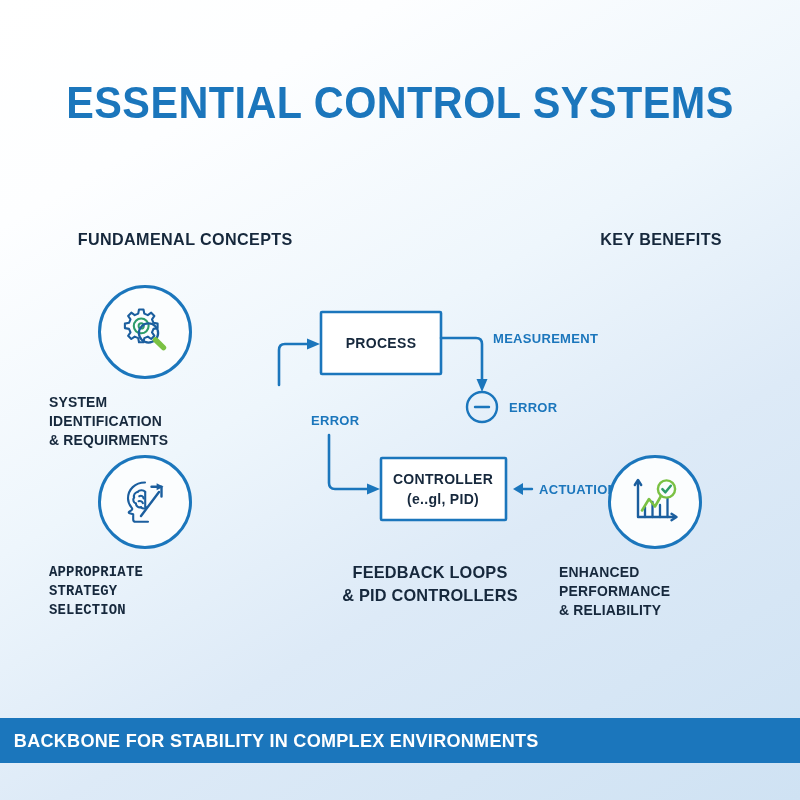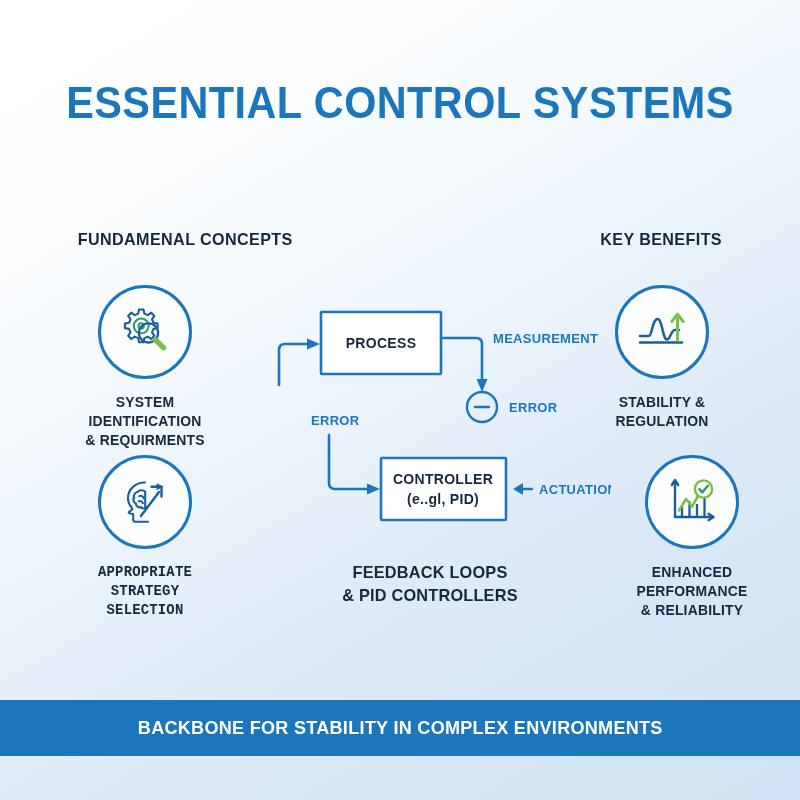--- a/index.html
+++ b/index.html
@@ -54,26 +54,26 @@
     white-space: nowrap;
     transform: scaleX(0.95);
   }
   #header-left  { top: 230px; left: 72px; }
   #header-right { top: 230px; left: 597px; }
 
   
   .card {
     position: absolute;
     width: 200px;
-    text-align: center;
+    text-align: left;
   }
   #card-0 { top: 285px; left: 45px; }
   #card-1 { top: 455px; left: 45px; font-family: Liberation Mono, monospace; }
   #card-2 { top: 285px; left: 562px; }
-  #card-3 { top: 455px; left: 592px; }
+  #card-3 { top: 455px; left: 555px; }
 
   .icon-circle {
     width: 94px;
     height: 94px;
     margin: 0 auto;
     border-radius: 50%;
     border: 3px solid #1b76bc;
     background: #fbfdfe;
     display: flex;
     align-items: center;
@@ -127,28 +127,27 @@
     font-weight: bold;
     line-height: 1.35;
     color: #16283c;
     letter-spacing: 0.2px;
     transform: scaleX(0.96);
   }
 
   
   #banner {
     position: absolute;
-    top: 700px;
+    top: 718px;
     left: 0;
     width: 800px;
-    height: 56px;
+    height: 45px;
     background: #1b76bc;
     display: flex;
     align-items: center;
-    justify-content: center;
   }
   #banner-text {
     font-family: "Liberation Sans Narrow", "Liberation Sans", sans-serif;
     font-size: 19px;
     font-weight: bold;
     color: #ffffff;
     letter-spacing: 0.3px;
     white-space: nowrap;
     transform: scaleX(0.95);
   }
@@ -216,37 +215,20 @@
       </svg>
       </span>
     </div>
     <div class="card-label">
       <div>APPROPRIATE</div>
       <div>STRATEGY</div>
       <div>SELECTION</div>
     </div>
   </div>
 
-  <div class="card" id="card-2">
-    <div class="icon-circle">
-      <span>
-      <svg width="60" height="60" viewBox="0 0 60 60">
-        <path d="M8 34 L17 34 C20 34 20.5 17 25.5 17 C30.5 17 30.5 37.5 35 37.5
-                 C38.6 37.5 38.8 28 43 28 L47 28" fill="none" stroke="#1b5e9e" stroke-width="2.5" stroke-linecap="round" stroke-linejoin="round"></path>
-        <path d="M8 40.5 L50 40.5" fill="none" stroke="#1b5e9e" stroke-width="2.5" stroke-linecap="round"></path>
-        <path d="M45.5 38.5 L45.5 16.5" fill="none" stroke="#7ac143" stroke-width="3" stroke-linecap="round"></path>
-        <path d="M39.8 19.5 L45.5 12.2 L51.2 19.5" fill="none" stroke="#7ac143" stroke-width="3" stroke-linecap="round" stroke-linejoin="round"></path>
-      </svg>
-      </span>
-    </div>
-    <div class="card-label">
-      <div>STABILITY &amp;</div>
-      <div>REGULATION</div>
-    </div>
-  </div>
 
   <div class="card" id="card-3">
     <div class="icon-circle">
       <span>
       <svg width="60" height="60" viewBox="0 0 60 60">
 
         <path d="M13 9 L13 45 L50 45" fill="none" stroke="#1b5e9e" stroke-width="2.4" stroke-linecap="round" stroke-linejoin="round"></path>
         <path d="M9.8 13 L13 8 L16.2 13" fill="none" stroke="#1b5e9e" stroke-width="2.4" stroke-linecap="round" stroke-linejoin="round"></path>
         <path d="M46.5 41.8 L51.5 45 L46.5 48.2" fill="none" stroke="#1b5e9e" stroke-width="2.4" stroke-linecap="round" stroke-linejoin="round"></path>
 

